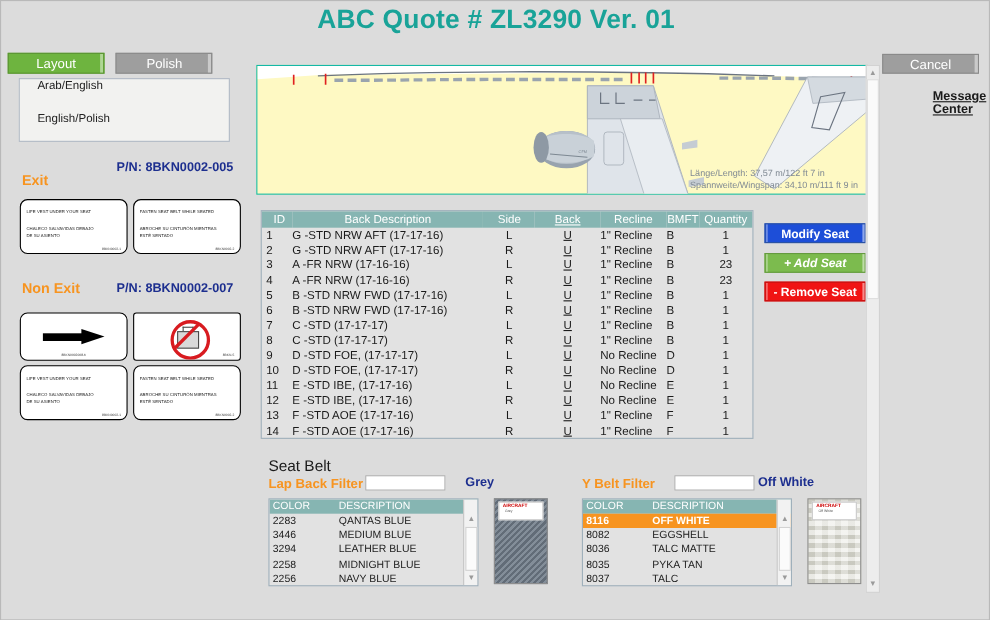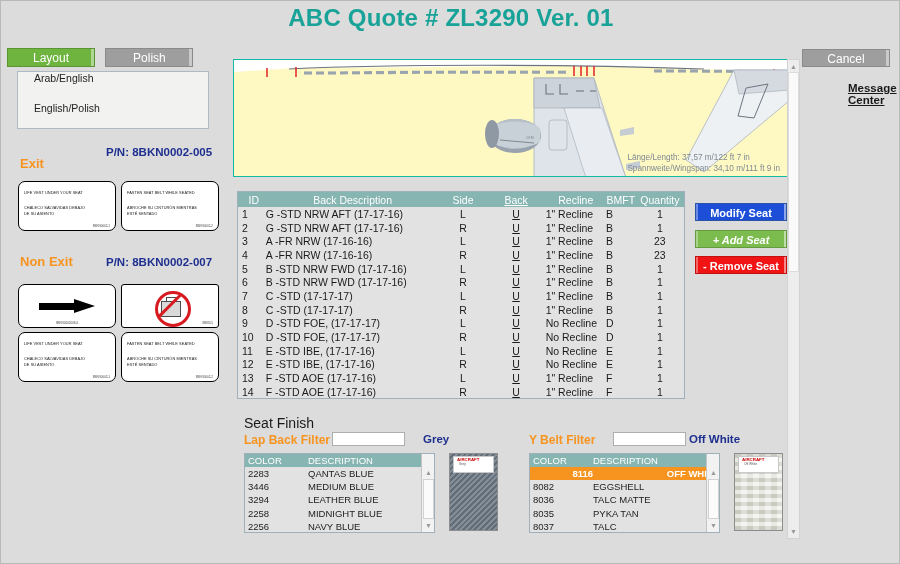--- a/index.html
+++ b/index.html
@@ -268,21 +268,21 @@
     overflow: hidden;
     font-size: 9.5px;
     color: #222;
   }
   .belt-list .hdr {
     background: #86b5b2; color: #ffffff;
     height: 13px; line-height: 13px;
     display: flex;
   }
   .belt-list .row { height: 13.2px; line-height: 13.2px; display: flex; }
-  .belt-list .row.sel { background: #f79420; color: #ffffff; font-weight: bold; text-align: right; }
+  .belt-list .row.sel { background: #f79420; color: #ffffff; font-weight: bold; }
   .belt-list .cc { width: 63px; padding-left: 3px; box-sizing: border-box; }
   .belt-list .cd { flex: 1; }
   .lb-scroll {
     position: absolute;
     right: 0; top: 0; width: 13px; height: 100%;
     background: #f2f2f2; border-left: 1px solid #c4c4c4;
     box-sizing: border-box;
   }
   .lb-scroll .arr {
     position: absolute; left: 2px; width: 9px; height: 9px;
@@ -653,21 +653,21 @@
             <td class="c-qty">1</td>
           </tr>
         </tbody>
     </table>
   </div>
 
   <div class="act-btn" id="btn-modify">Modify Seat</div>
   <div class="act-btn" id="btn-add">+ Add Seat</div>
   <div class="act-btn" id="btn-remove">- Remove Seat</div>
 
-  <div id="belts-title">Seat Finish</div>
+  <div id="belts-title">Seat Belt</div>
 
   <div class="filter-label" style="left:243px; top:432px;">Lap Back Filter</div>
   <input class="filter-input" style="left: 331px; top: 431px;" value="">
   <div class="filter-value" style="left:422px; top:432px;">Grey</div>
 
   <div class="belt-list" style="left:243px; top:452px;">
     <div class="hdr">
       <div class="cc">COLOR</div>
       <div class="cd">DESCRIPTION</div>
     </div>

